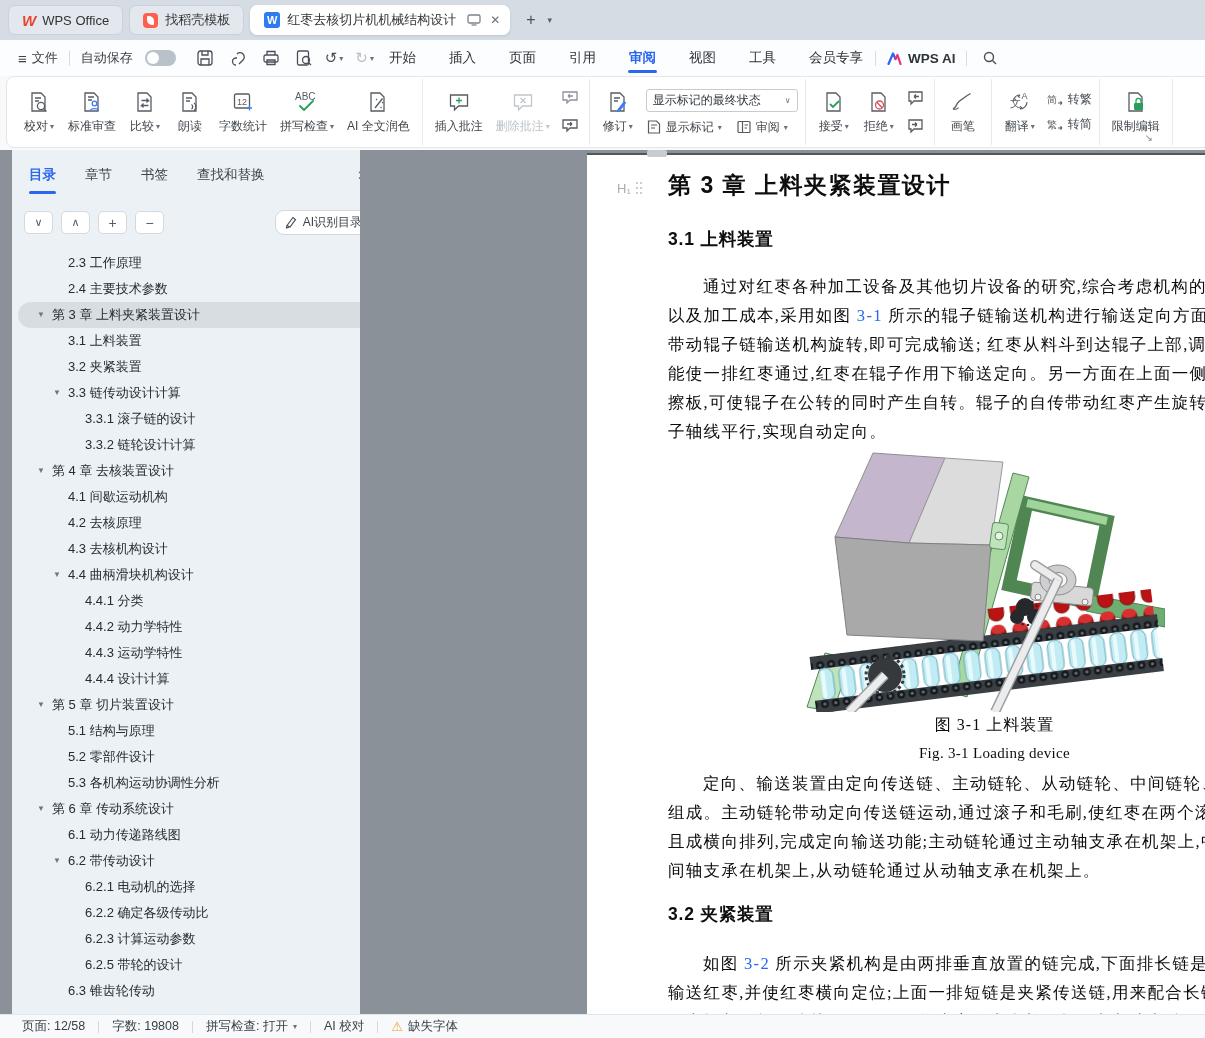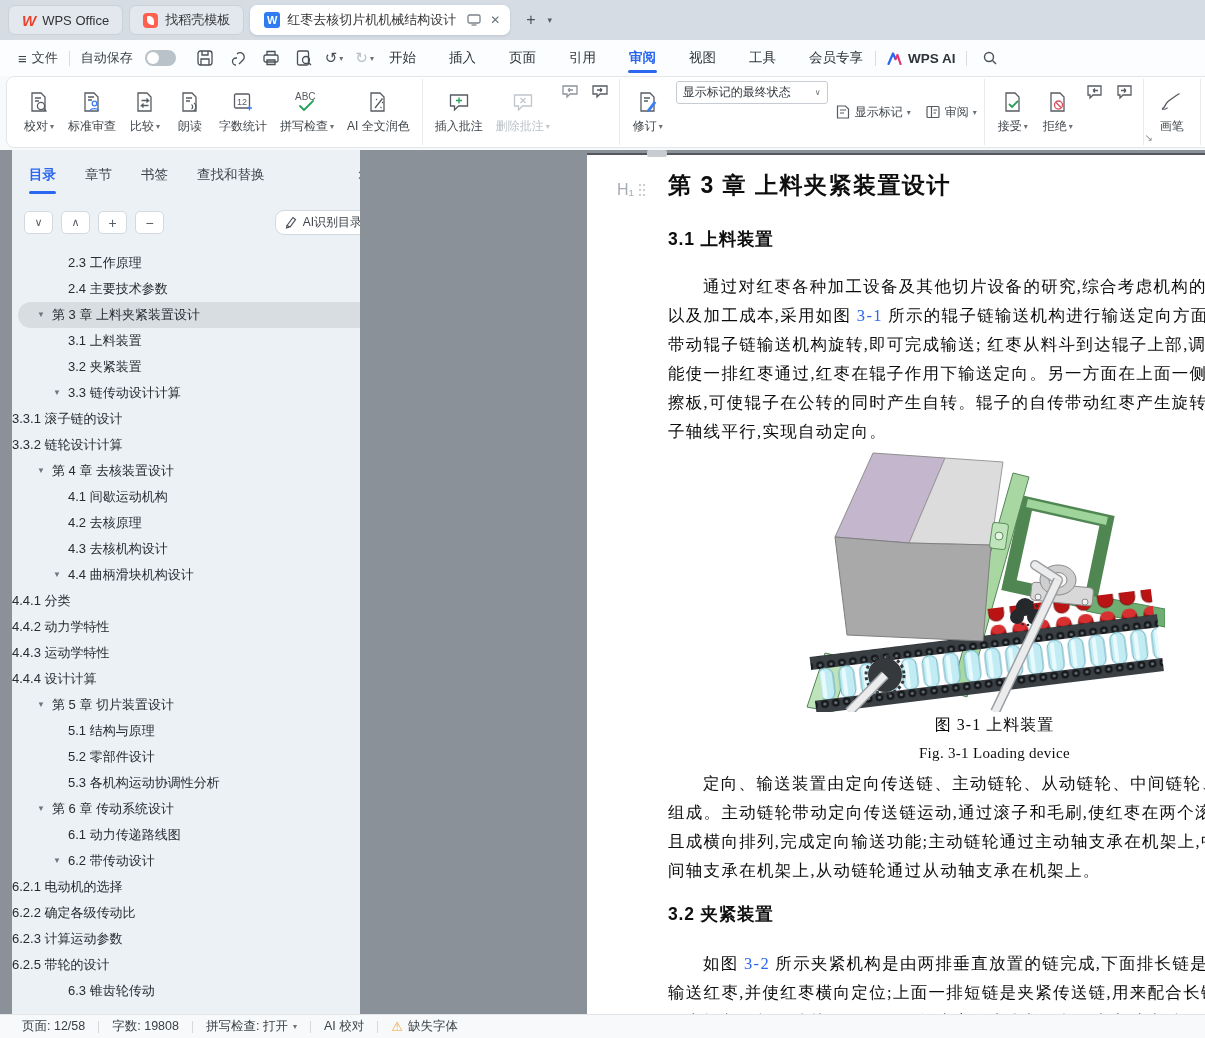--- a/index.html
+++ b/index.html
@@ -39,50 +39,50 @@
 .wpsai{display:flex;align-items:center;gap:6px;font-size:13.5px;color:#2e343a;font-weight:bold}
 
 
 .ribbon{position:absolute;top:76px;left:6px;width:1210px;height:72px;background:#fff;border:1px solid #e3e7ea;border-radius:8px;display:flex;align-items:center;padding:2px 4px}
 .rgroup{display:flex;align-items:center;align-self:stretch;padding:0 7px;border-right:1px solid #e8ebee;gap:3px}
 .rgroup:last-child{border-right:none}
 .rbtn{display:flex;flex-direction:column;align-items:center;justify-content:center;gap:4px;padding:3px 5px;border-radius:4px;min-width:42px}
 .rlabel{font-size:12px;color:#40464c;white-space:nowrap;display:flex;align-items:center;gap:2px}
 .dd{font-size:8px;color:#6a7077}
 .rbtn.off .rlabel{color:#bcc2c8}
-.rcol{display:flex;flex-direction:row;justify-content:center;gap:6px;align-self:stretch;padding:2px 0}
+.rcol{display:flex;flex-direction:column;justify-content:center;gap:6px;align-self:stretch;padding:2px 0}
 .rsmall{display:flex;align-items:center;gap:4px;font-size:12px;color:#40464c;white-space:nowrap}
 .combo{width:152px;height:23px;border:1px solid #c6ccd2;border-radius:3px;background:#fff;display:flex;align-items:center;font-size:12px;color:#33383e;padding:0 6px;justify-content:space-between;white-space:nowrap}
 .icbtn{padding:2px;border-radius:3px}
 .collapse{position:absolute;right:62px;bottom:4px;font-size:10px;color:#8a9096}
 
 
 .sidebar{position:absolute;top:150px;left:12px;width:372px;height:864px;background:#ebf1f5;overflow:hidden}
 .stabs{display:flex;align-items:center;height:44px;padding:6px 16px 0 16px;font-size:13.5px;color:#3e444a;gap:27px}
 .stab{position:relative;padding:8px 1px;white-space:nowrap}
 .stab.active{color:#2a66f0;font-weight:bold}
 .stab.active::after{content:"";position:absolute;left:1px;right:1px;bottom:-2px;height:3px;border-radius:2px;background:#2a66f0}
 .sclose{margin-left:auto;color:#565c63;font-size:13px}
 .stools{display:flex;align-items:center;padding:16px 12px 0 12px;gap:8px}
 .sqbtn{width:29px;height:23px;background:#fff;border:1px solid #d3d9de;border-radius:5px;color:#555c63;font-size:11px;display:flex;align-items:center;justify-content:center}
 .aibtn{margin-left:auto;height:25px;background:#fff;border:1px solid #d3d9de;border-radius:9px;font-size:12px;color:#3e444a;display:flex;align-items:center;gap:5px;padding:0 9px;white-space:nowrap}
 .toc{position:absolute;top:100px;left:0;right:0}
 .trow{position:relative;height:26px;line-height:26px;font-size:13px;color:#272c31;white-space:nowrap;overflow:hidden}
-.lv1{padding-left:40px}.lv2{padding-left:56px}.lv3{}
+.lv1{padding-left:40px}.lv2{padding-left:56px}.lv3{padding-left:73px}
 .tarrow{position:absolute;top:0;font-size:8px;color:#70767d}
 .lv1>.tarrow{left:25px}.lv2>.tarrow{left:41px}
 .trow.selected{background:#d8dde2;border-radius:13px;margin:0 10px 0 6px;padding-left:34px}
 .trow.selected>.tarrow{left:19px}
 .sthumb{position:absolute;right:2px;top:320px;width:5px;height:540px;background:#ccd3d9;border-radius:3px}
 
 
 .docarea{position:absolute;top:150px;left:360px;width:845px;height:864px;background:#8b9198;overflow:hidden}
 .rulermark{position:absolute;left:287px;top:0;width:20px;height:7px;background:#c7ccd1;border-radius:2px;z-index:3}
 .page{position:absolute;left:227px;top:3px;width:815px;height:861px;background:#fff;border-top:2px solid #53575b;overflow:hidden}
-.hmark{position:absolute;left:30px;top:26px;display:flex;gap:5px;align-items:center;color:#a6acb2;font-size:16px}
+.hmark{position:absolute;left:30px;top:26px;display:flex;gap:5px;align-items:center;color:#a6acb2;font-size:13px}
 .dots{width:8px;height:13px;position:relative}
 .dots::before{content:"";position:absolute;width:2px;height:2px;border-radius:50%;background:#b6bcc2;box-shadow:0 5px 0 #b6bcc2,0 10px 0 #b6bcc2,4px 0 0 #b6bcc2,4px 5px 0 #b6bcc2,4px 10px 0 #b6bcc2}
 .h1t{position:absolute;left:81px;top:15px;font-size:23px;font-weight:bold;color:#0e0e0e;letter-spacing:1.5px;white-space:nowrap}
 .sech{position:absolute;left:81px;font-size:17.5px;font-weight:bold;color:#0e0e0e;letter-spacing:.8px;white-space:nowrap}
 .dline{position:absolute;left:81px;width:745px;font-family:"Liberation Serif",serif;font-size:16.5px;color:#0d0d0d;letter-spacing:1.3px;white-space:nowrap;overflow:hidden}
 .ind{text-indent:35px}
 .ref{color:#2a66f0}
 .cap{position:absolute;left:0;width:815px;text-align:center;font-family:"Liberation Serif",serif;font-size:16px;color:#0d0d0d;letter-spacing:1px}
 .cap.en{font-size:15px;letter-spacing:.3px}
 .fig{position:absolute;left:208px;top:290px;width:370px;height:267px}

